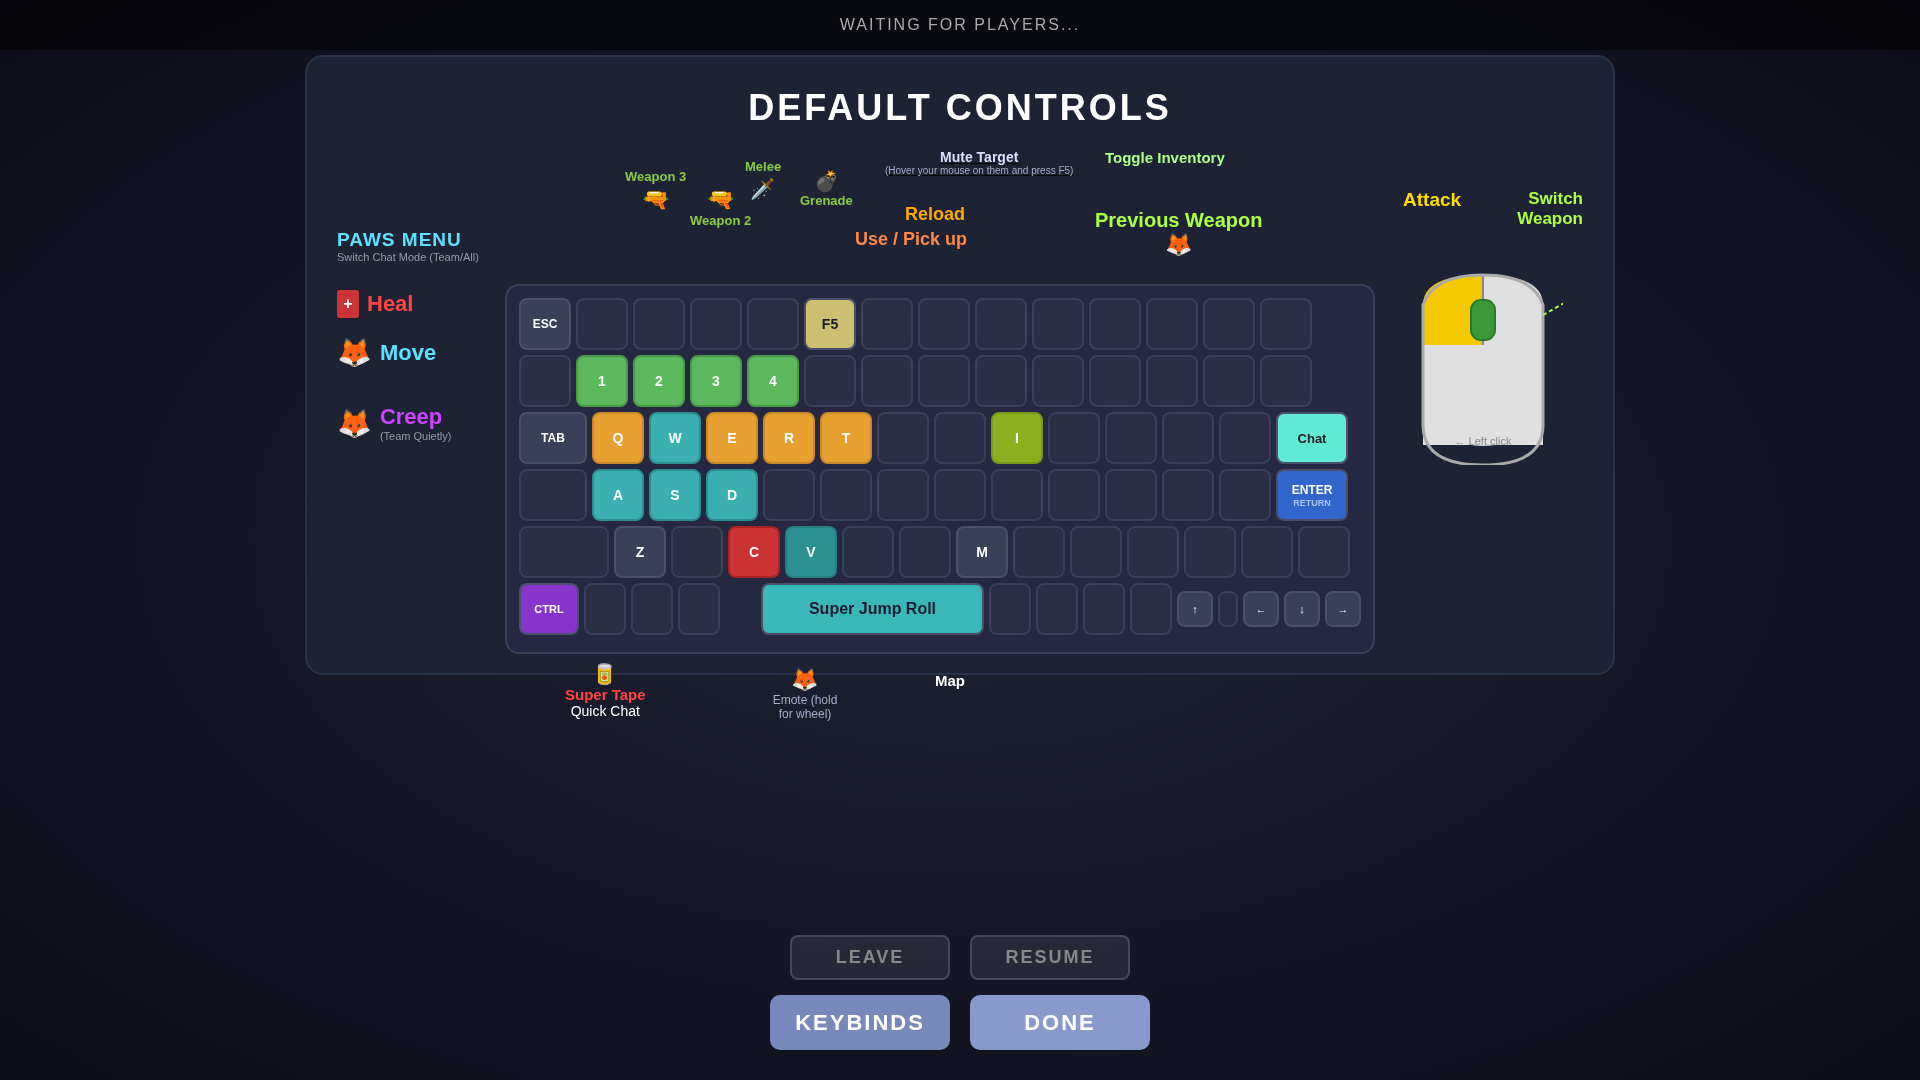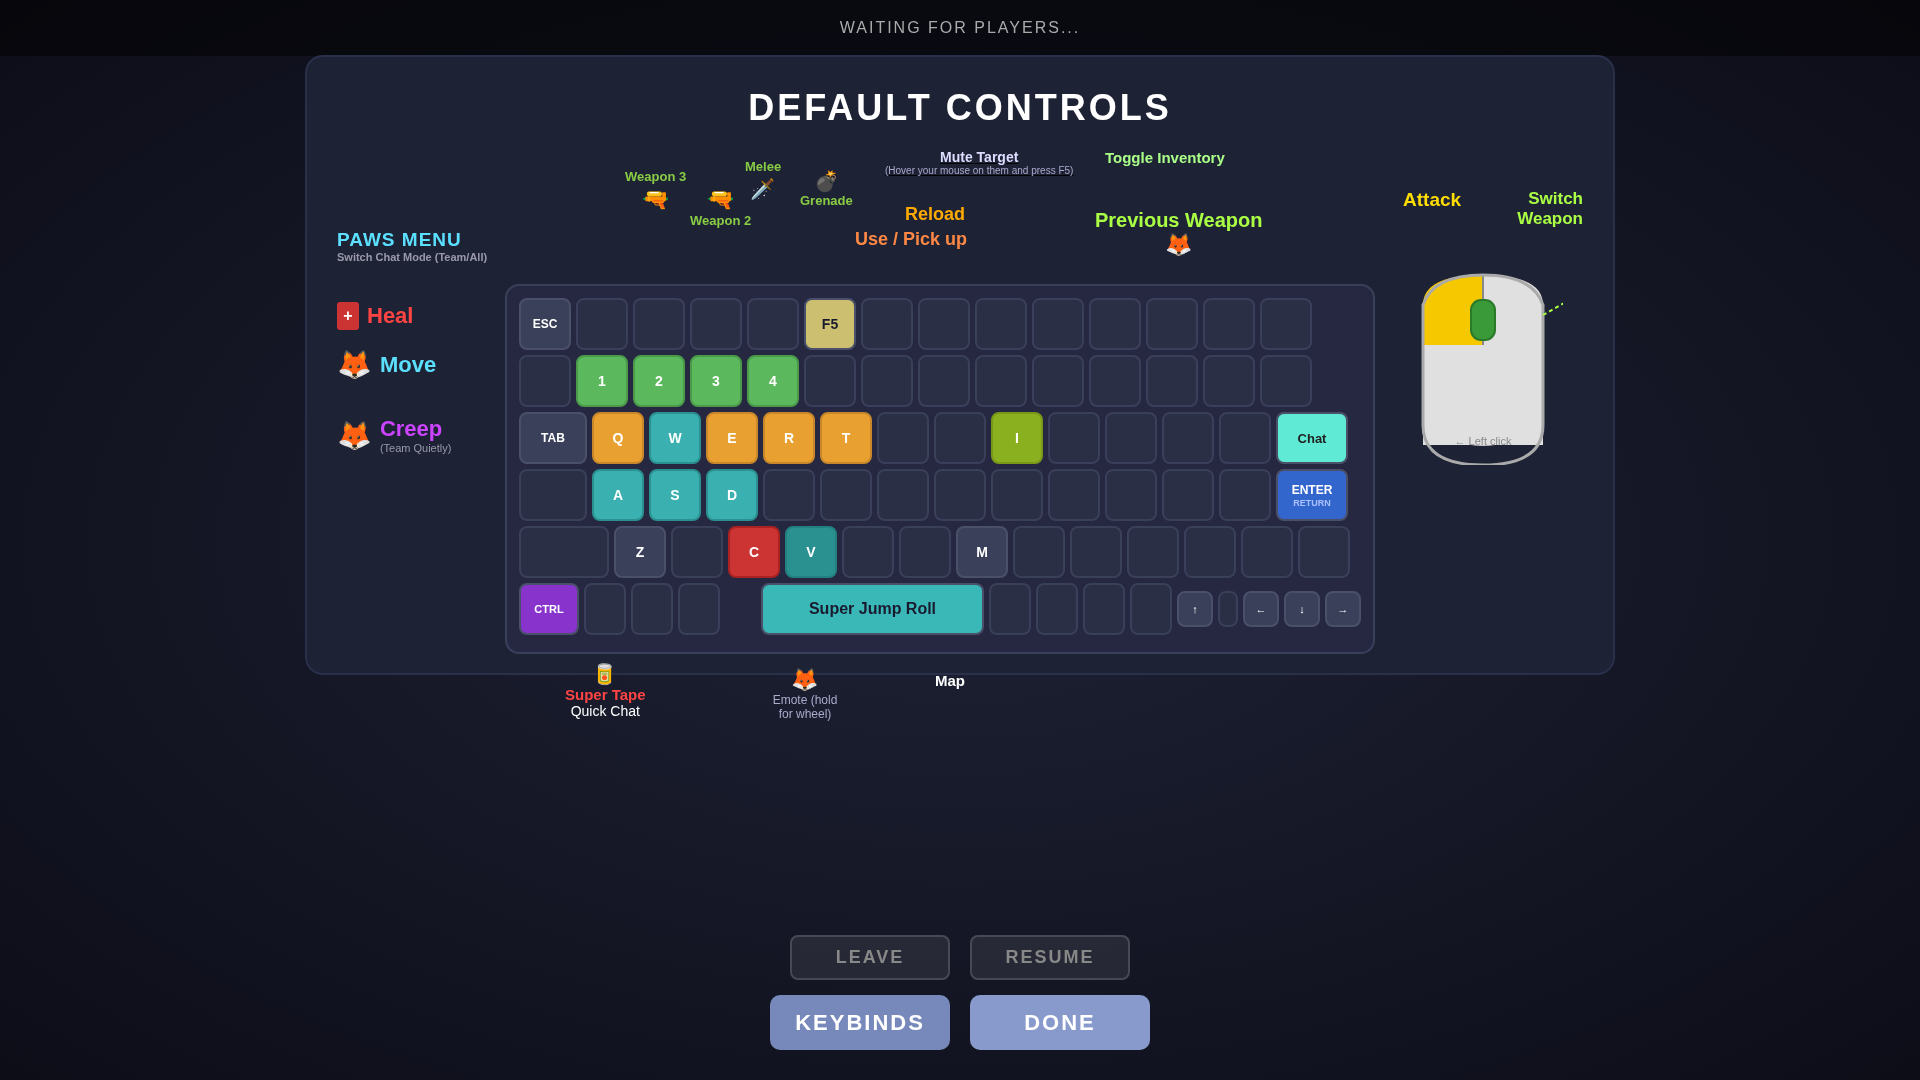--- a/index.html
+++ b/index.html
@@ -18,21 +18,21 @@
       inset: 0;
       background: radial-gradient(ellipse at center, #1e2235 0%, #0d0d18 100%);
     }
 
     
     .top-bar {
       position: absolute;
       top: 0;
       left: 0;
       right: 0;
-      height: 56px;
+      height: 50px;
       background: rgba(0,0,0,0.5);
       display: flex;
       align-items: center;
       justify-content: center;
       color: #aaa;
       font-size: 16px;
       letter-spacing: 2px;
     }
 
     
@@ -160,21 +160,21 @@
   <span>WAITING FOR PLAYERS...</span>
 </div>
 
 <div class="modal">
   <div class="modal-title">DEFAULT CONTROLS</div>
 
   <div style="position: relative; height: 530px;">
 
     <div style="position: absolute; left: 0; top: 80px; width: 165px;">
       <div style="color: #5be0ff; font-size: 19px; font-weight: 900; letter-spacing: 1px;">PAWS MENU</div>
-      <div style="color: #9999aa; font-size: 11px; margin-bottom: 39px; font-weight: bold;">Switch Chat Mode
+      <div style="color: #9999aa; font-size: 11px; margin-bottom: 27px;">Switch Chat Mode
 (Team/All)</div>
 
       <div style="display: flex; align-items: center; gap: 8px; margin-bottom: 18px;">
         <div style="width: 22px; height: 28px; background: #cc3333; border-radius: 3px; display: flex; align-items: center; justify-content: center;">
           <span style="color: white; font-size: 16px; font-weight: 900;">+</span>
         </div>
         <span style="color: #ff4444; font-size: 22px; font-weight: 900;">Heal</span>
       </div>
 
       <div style="display: flex; align-items: center; gap: 8px; margin-bottom: 35px;">

